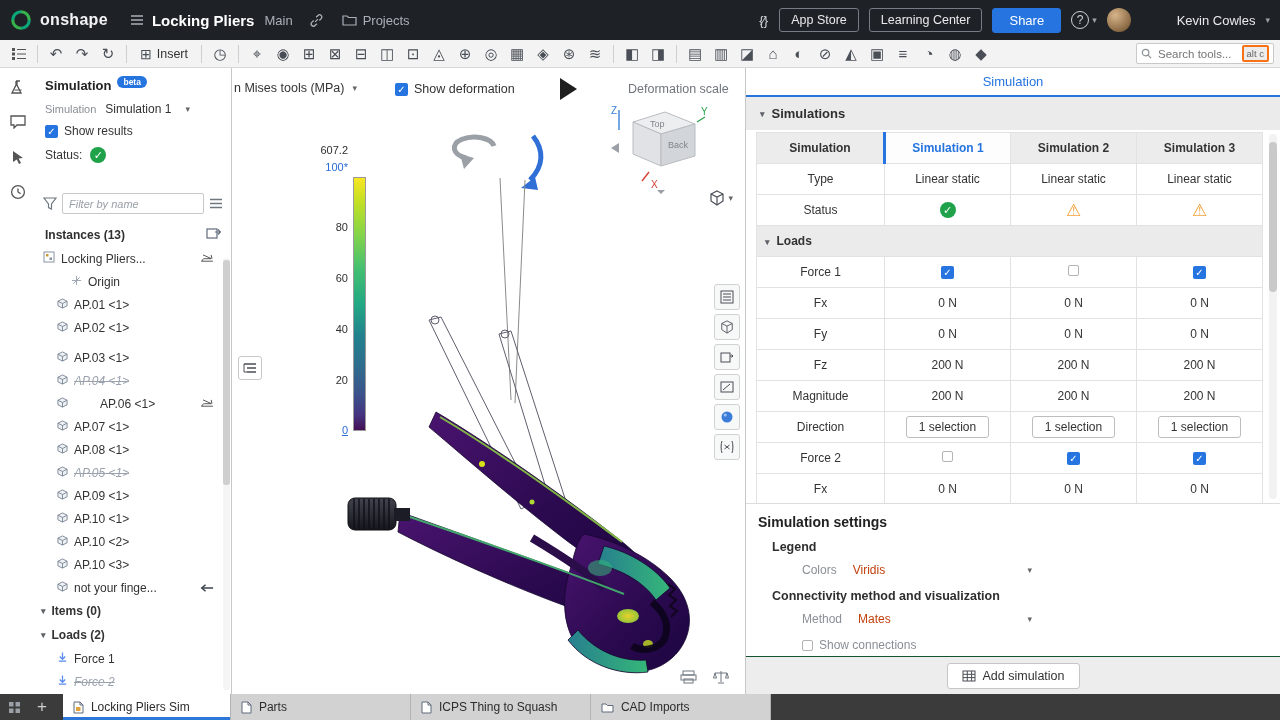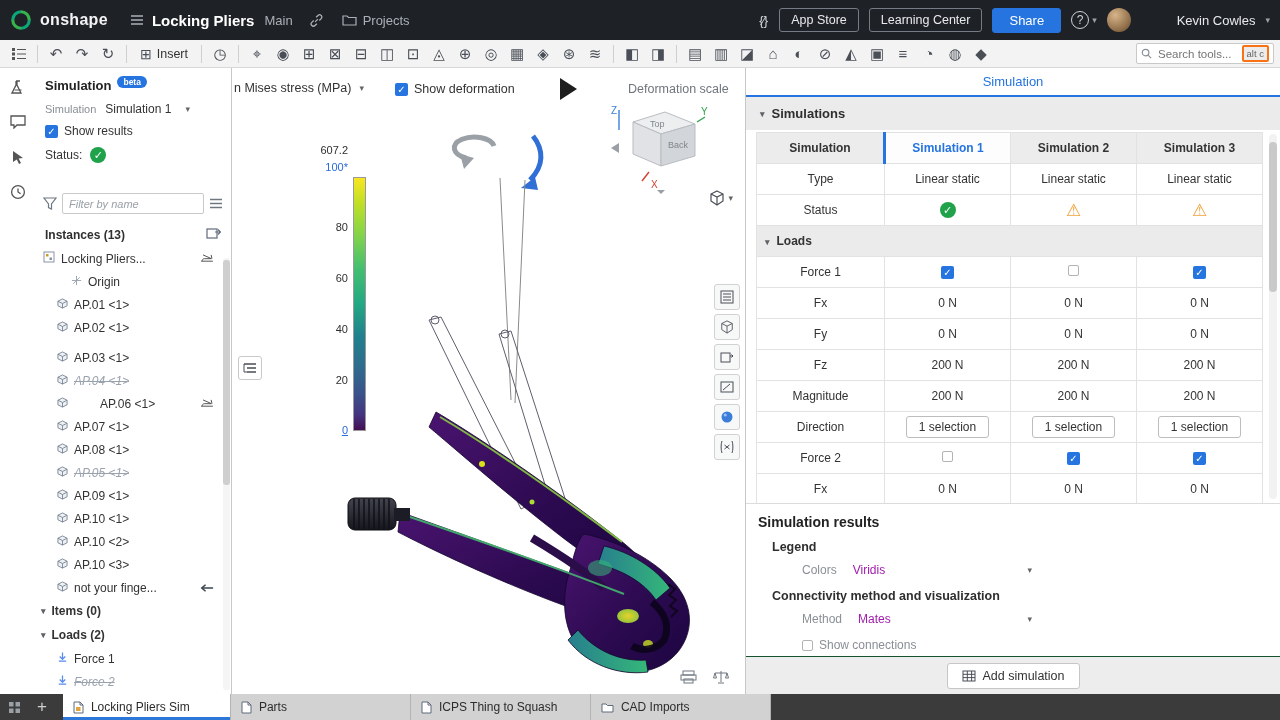--- a/index.html
+++ b/index.html
@@ -140,21 +140,21 @@
   .selbtn{border:1px solid #bdbdbd;background:#fff;border-radius:3px;padding:3px 12px;
           font-family:inherit;font-size:12px;color:#333;cursor:pointer;}
   .rp-scroll{position:absolute;right:3px;top:4px;bottom:4px;width:8px;background:#f2f2f2;border-radius:4px;}
   .rp-thumb{position:absolute;top:8px;left:0;width:8px;height:150px;background:#c9c9c9;border-radius:4px;}
 
   .rp-settings{height:151px;border-top:1px solid #dcdcdc;padding:10px 12px 0;overflow:hidden;}
   .set-title{font-size:14px;font-weight:bold;color:#222;margin:0 0 10px;}
   .set-sub{font-size:12.5px;font-weight:bold;color:#2f2f2f;margin:0 0 0 14px;}
   .set-row{display:flex;align-items:center;margin:9px 0 12px 44px;width:230px;}
   .set-row .slbl{color:#8a8f96;margin-right:16px;}
-  .set-row .sval{color:#a21caf;}
+  .set-row .sval{color:#c2410c;}
   .set-row .dcaret{margin-left:auto;}
   .set-check{display:flex;align-items:center;gap:6px;margin:10px 0 0 44px;color:#8a8f96;}
   .rp-footer{margin-top:auto;height:38px;background:#ededed;border-top:1px solid #14532d;
              display:flex;align-items:center;justify-content:center;}
   .add-sim{display:flex;align-items:center;gap:7px;background:#fff;border:1px solid #c6c6c6;
            border-radius:3px;padding:5px 14px;font-family:inherit;font-size:12.5px;color:#333;cursor:pointer;}
 
   
   .tabbar{position:absolute;bottom:0;left:0;right:0;height:26px;background:#3b3b3b;
           display:flex;align-items:stretch;}
@@ -564,21 +564,21 @@
         <path d="M420,534C434,546 438,558 432,572C424,582 410,584 400,578" stroke="#0c041c" stroke-width="7" fill="none" opacity=".9"></path>
         <path d="M436,516l7,5-6,6 7,5-6,6 7,5-6,6" stroke="#12051f" stroke-width="2" fill="none"></path>
 
         <rect x="116" y="430" width="48" height="32" rx="7" fill="url(#gK)" stroke="#0c0c12"></rect>
         <path d="M122,431v30M127,431v30M132,431v30M137,431v30M142,431v30M147,431v30M152,431v30M157,431v30" stroke="#101018" stroke-width="1.5"></path>
         <rect x="162" y="440" width="16" height="13" fill="#1c1c26"></rect>
       </svg>
 
       <div class="vp-top">
         <span class="stress-dd">
-          <span>n Mises stress (MPa)</span>
+          <span>n Mises tools (MPa)</span>
           <span class="dcaret">▾</span>
         </span>
         <span class="show-def">
           <span class="cb on">✓</span>
           <span>Show deformation</span>
         </span>
         <span class="play-btn"></span>
         <span class="def-scale">
           <span>Deformation scale</span>
           <span class="val">4</span>
@@ -768,21 +768,21 @@
                 <td>0 N</td>
                 <td>0 N</td>
               </tr>
             </tbody>
         </table>
         <div class="rp-scroll">
             <div class="rp-thumb"></div>
           </div>
       </div>
       <div class="rp-settings">
-        <div class="set-title">Simulation results</div>
+        <div class="set-title">Simulation settings</div>
         <div class="set-sub">Legend</div>
         <div class="set-row">
           <span class="slbl">Colors</span>
           <span class="sval">Viridis</span>
           <span class="dcaret">▾</span>
         </div>
         <div class="set-sub">Connectivity method and visualization</div>
         <div class="set-row">
           <span class="slbl">Method</span>
           <span class="sval">Mates</span>

